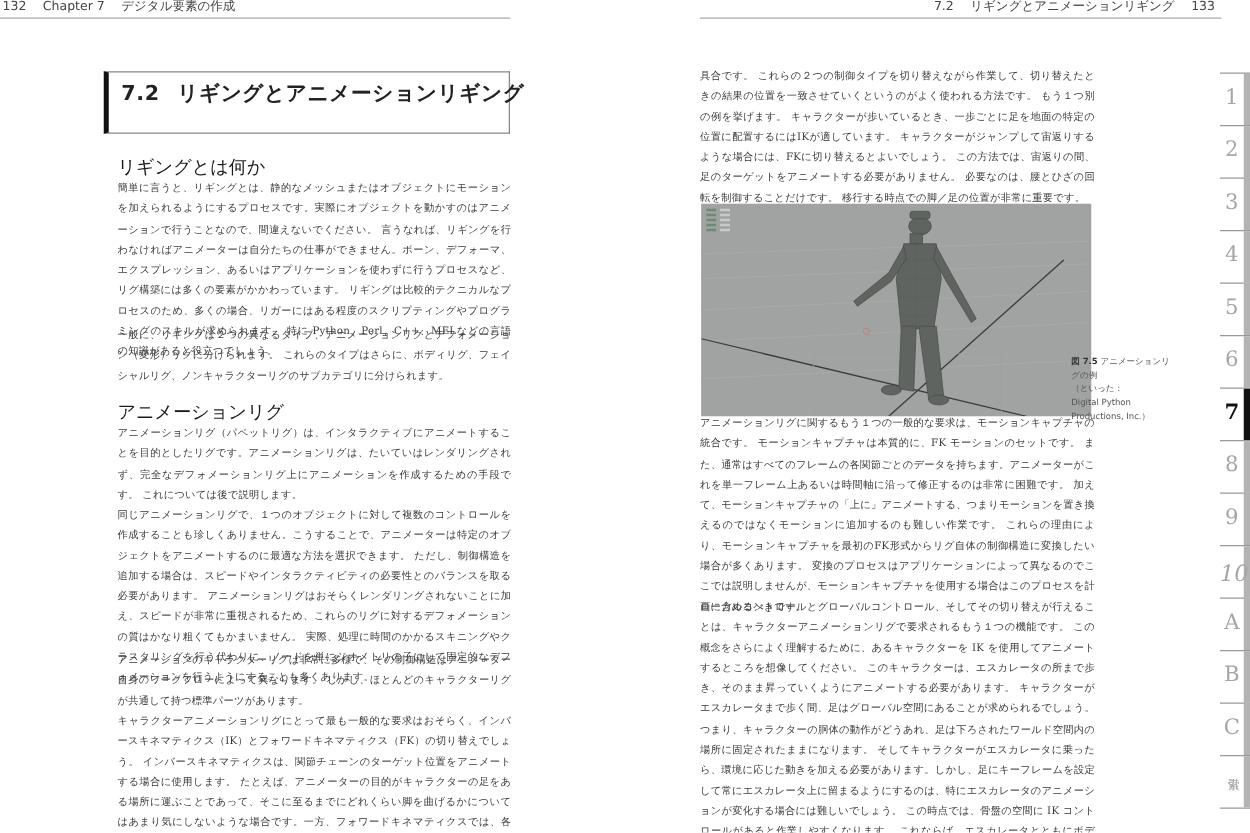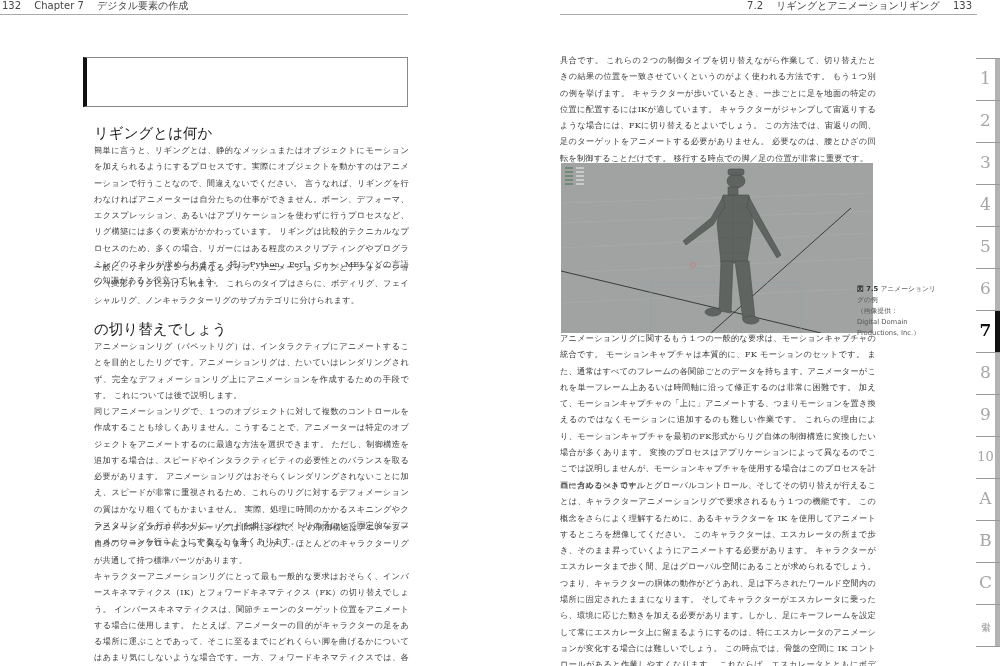--- a/index.html
+++ b/index.html
@@ -38,44 +38,47 @@
   .fig-caption { position: absolute; left: 857px; top: 284px; width: 80px; font-family: "DejaVu Sans", "Liberation Sans", sans-serif; font-size: 6.8px; line-height: 11px; color: #555; }
   .fig-caption .fig-label { font-weight: bold; color: #333; }
 
   
   .tabs { position: absolute; left: 976px; top: 58px; width: 24px; }
   .tab { position: relative; height: 42px; border-top: 1px solid #999; }
   .tab-bar { position: absolute; right: 0; top: 0; width: 5px; height: 100%; background: #b3b3b3; }
   .tab.active .tab-bar { background: #111; }
   .tab-label { position: absolute; left: 0; width: 19px; top: 9px; text-align: center; font-family: "DejaVu Serif", "Liberation Serif", serif; font-size: 17px; color: #a6a6a6; }
   .tab.active .tab-label { color: #111; font-weight: bold; }
-  .tab-label.small { font-size: 13px; top: 12px; }
+  .tab-label.small { font-size: 18px; top: 12px; font-style: italic; }
   .tab-label.index { font-size: 9.5px; line-height: 10px; top: 10px; }
   .tabs-end { border-top: 1px solid #999; height: 1px; }
 </style>
 </head>
 <body>
 
 <div class="page page-left">
   <div class="running-header running-header-left">
     <span>132</span>
     <span>Chapter 7</span>
     <span>デジタル要素の作成</span>
   </div>
   <div class="header-rule header-rule-left"></div>
 </div>
 
 <div class="section-box">
+  <div class="section-title">
+    <span class="num">7.2</span><span>リギングとアニメーションリギング</span>
+  </div>
 </div>
 
 <div class="h2" style="top:124px;">リギングとは何か</div>
 <p class="para para-left" style="top:142px;">簡単に言うと、リギングとは、静的なメッシュまたはオブジェクトにモーションを加えられるようにするプロセスです。実際にオブジェクトを動かすのはアニメーションで行うことなので、間違えないでください。 言うなれば、リギングを行わなければアニメーターは自分たちの仕事ができません。ボーン、デフォーマ、エクスプレッション、あるいはアプリケーションを使わずに行うプロセスなど、リグ構築には多くの要素がかかわっています。 リギングは比較的テクニカルなプロセスのため、多くの場合、リガーにはある程度のスクリプティングやプログラミングのスキルが求められます。 特に Python、Perl、C++、MELなどの言語の知識があると役立つでしょう。</p>
 <p class="para para-left" style="top:259px;">一般に、リギングは２つの異なるタイプ、アニメーションリグとデフォメーション（変形）リグに分けられます。 これらのタイプはさらに、ボディリグ、フェイシャルリグ、ノンキャラクターリグのサブカテゴリに分けられます。</p>
 
-<div class="h2" style="top:320px;">の切り替えでしょう</div>
+<div class="h2" style="top:320px;">アニメーションリグ</div>
 <p class="para para-left" style="top:338px;">アニメーションリグ（パペットリグ）は、インタラクティブにアニメートすることを目的としたリグです。アニメーションリグは、たいていはレンダリングされず、完全なデフォメーションリグ上にアニメーションを作成するための手段です。 これについては後で説明します。</p>
 <p class="para para-left" style="top:403px;">同じアニメーションリグで、１つのオブジェクトに対して複数のコントロールを作成することも珍しくありません。こうすることで、アニメーターは特定のオブジェクトをアニメートするのに最適な方法を選択できます。 ただし、制御構造を追加する場合は、スピードやインタラクティビティの必要性とのバランスを取る必要があります。 アニメーションリグはおそらくレンダリングされないことに加え、スピードが非常に重視されるため、これらのリグに対するデフォメーションの質はかなり粗くてもかまいません。 実際、処理に時間のかかるスキニングやクラスタリングを行う代わりに、ノードを単にジオメトリの子にして固定的なデフォメーションを行うようにすることも多くあります。</p>
 <p class="para para-left" style="top:519px;">アニメーションのキャラクターリグは非常に多様で、その制御構造はアニメーター自身のワークフローによって異なります。 しかし、ほとんどのキャラクターリグが共通して持つ標準パーツがあります。</p>
 <p class="para para-left" style="top:568px;">キャラクターアニメーションリグにとって最も一般的な要求はおそらく、インバースキネマティクス（IK）とフォワードキネマティクス（FK）の切り替えでしょう。 インバースキネマティクスは、関節チェーンのターゲット位置をアニメートする場合に使用します。 たとえば、アニメーターの目的がキャラクターの足をある場所に運ぶことであって、そこに至るまでにどれくらい脚を曲げるかについてはあまり気にしないような場合です。一方、フォワードキネマティクスでは、各関節の回転値を慎重に制御します。 たとえば、最初に腰を回転させ、次にひざと足首を回転させて足を新しい位置に移動させる、といった</p>
 
 <div class="page page-right">
   <div class="running-header running-header-right">
     <span>7.2</span>
     <span>リギングとアニメーションリギング</span>
     <span>133</span>
@@ -130,22 +133,22 @@
         <rect x="15" y="8" width="8" height="2"></rect>
       <rect x="15" y="12" width="8" height="2"></rect>
         <rect x="15" y="16" width="8" height="2"></rect>
       <rect x="15" y="20" width="8" height="2"></rect>
     </g>
   </svg>
 </div>
 
 <div class="fig-caption">
   <div><span class="fig-label">図 7.5</span> <span>アニメーションリグの例</span></div>
-  <div>（画像提供：</div>
-  <div>Digital Domain</div>
+  <div>（といった：</div>
+  <div>Digital Python</div>
   <div>Productions, Inc.）</div>
 </div>
 
 <p class="para para-right" style="top:330px;">アニメーションリグに関するもう１つの一般的な要求は、モーションキャプチャの統合です。 モーションキャプチャは本質的に、FK モーションのセットです。 また、通常はすべてのフレームの各関節ごとのデータを持ちます。アニメーターがこれを単一フレーム上あるいは時間軸に沿って修正するのは非常に困難です。 加えて、モーションキャプチャの「上に」アニメートする、つまりモーションを置き換えるのではなくモーションに追加するのも難しい作業です。 これらの理由により、モーションキャプチャを最初のFK形式からリグ自体の制御構造に変換したい場合が多くあります。 変換のプロセスはアプリケーションによって異なるのでここでは説明しませんが、モーションキャプチャを使用する場合はこのプロセスを計画に含めるべきです。</p>
 <p class="para para-right" style="top:477px;">ローカルコントロールとグローバルコントロール、そしてその切り替えが行えることは、キャラクターアニメーションリグで要求されるもう１つの機能です。 この概念をさらによく理解するために、あるキャラクターを IK を使用してアニメートするところを想像してください。 このキャラクターは、エスカレータの所まで歩き、そのまま昇っていくようにアニメートする必要があります。 キャラクターがエスカレータまで歩く間、足はグローバル空間にあることが求められるでしょう。つまり、キャラクターの胴体の動作がどうあれ、足は下ろされたワールド空間内の場所に固定されたままになります。 そしてキャラクターがエスカレータに乗ったら、環境に応じた動きを加える必要があります。しかし、足にキーフレームを設定して常にエスカレータ上に留まるようにするのは、特にエスカレータのアニメーションが変化する場合には難しいでしょう。 この時点では、骨盤の空間に IK コントロールがあると作業しやすくなります。 これならば、エスカレータとともにボディ全体を動かせるだけでなく、骨盤の動きに相対して（子として）IK コントロールを動かすことで、乗っている段上でキャラクターを動かすこともできます。</p>
 
 <div class="tabs">
   <div class="tab">
       <div class="tab-bar"></div>
       <span class="tab-label">1</span>

